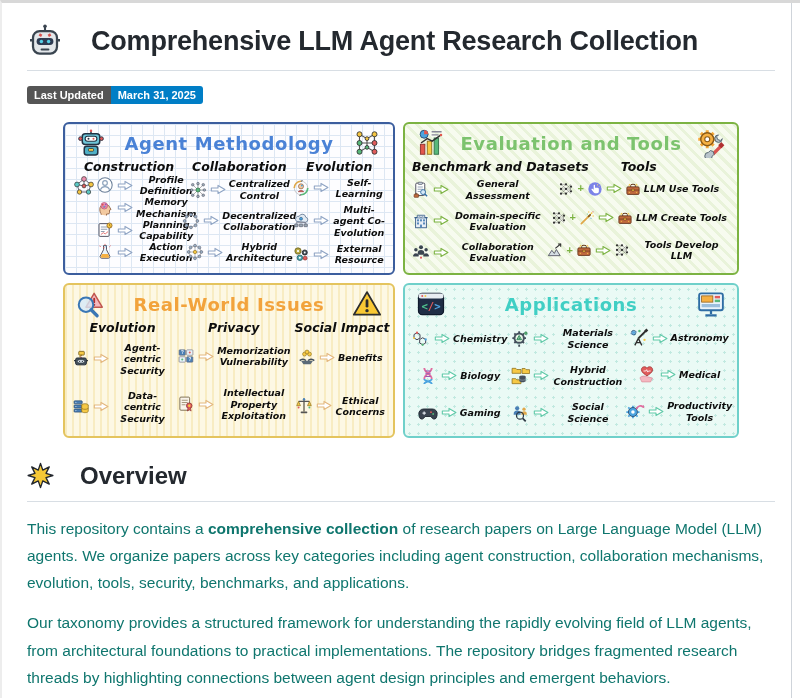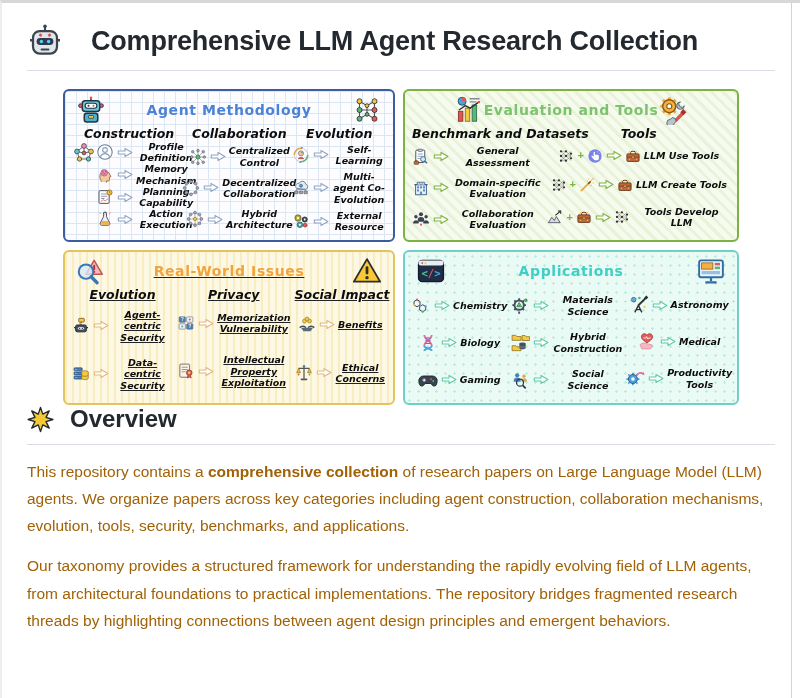--- a/index.html
+++ b/index.html
@@ -21,21 +21,21 @@
   
   .badge { display:inline-flex; margin-top:15px; border-radius:3px; overflow:hidden;
            font-size:11px; font-weight:bold; line-height:18px; height:18px; color:#fff; }
   .badge span { padding:0 7px; white-space:nowrap; }
 
   
   .figure { width:676px; margin:18px auto 0; display:grid;
             grid-template-columns:332px 336px; grid-template-rows:153px 155px; gap:8px; }
   .panel { border:2px solid #888; border-radius:6px; padding:3px 7px 5px; display:flex; flex-direction:column; overflow:hidden; }
   .panel-head { display:flex; align-items:center; justify-content:space-between; padding:1px 4px 0; }
-  .panel-title { flex:1; text-align:center; font-weight:bold; font-size:14px; letter-spacing:.6px;
+  .panel-title { flex:1; text-align:center; font-weight:bold; font-size:18px; letter-spacing:.6px;
                  font-family:"DejaVu Sans", sans-serif; }
   .head-ic { width:30px; height:30px; flex:0 0 auto; }
   .cols { flex:1; display:grid; gap:4px; margin-top:1px; }
   .col { display:flex; flex-direction:column; min-width:0; }
   .col-head { text-align:center; font-size:12.5px; font-weight:bold; font-style:italic;
               color:#0d0d0d; font-family:"DejaVu Sans", sans-serif; white-space:nowrap; }
   .items { flex:1; display:flex; flex-direction:column; justify-content:space-around; }
   .fig-item { display:flex; align-items:center; justify-content:center; gap:3px; min-height:0; }
   .fig-label { font-size:9.5px; font-weight:bold; font-style:italic; text-align:center;
                line-height:1.18; color:#0d0d0d; font-family:"DejaVu Sans", sans-serif; }
@@ -45,30 +45,30 @@
   .side-wrap { display:flex; align-items:flex-start; flex:1; }
   .branch { width:13px; align-self:stretch; margin:4px 0; }
   .side-wrap .items { flex:1; }
 
   
   .bg-grid { background-color:#fdfdff;
     background-image:linear-gradient(#dde7f3 1px, transparent 1px),
                      linear-gradient(90deg, #dde7f3 1px, transparent 1px);
     background-size:11px 11px; }
   .bg-diag { background:repeating-linear-gradient(45deg,#e9f3da 0 3px,#f7fbef 3px 8px); }
-  .bg-vstripe { background:repeating-linear-gradient(90deg,#f8ecc2 0 2px,#fdf8e4 2px 7px);text-decoration:underline; }
+  .bg-vstripe { background:repeating-linear-gradient(90deg,#f8ecc2 0 2px,#fdf8e4 2px 7px); }
   .bg-dots { background-color:#eafaf5;
     background-image:radial-gradient(#c1e9e0 1.2px, transparent 1.3px);
     background-size:9px 9px; }
 
   
-  .overview-head { display:flex; align-items:center; gap:16px; }
+  .overview-head { display:flex; align-items:flex-start; gap:26px; margin-top:24px; }
   .overview-head h2 { font-size:24px; font-weight:700; color:#24292f; }
   .star-ic { width:27px; height:27px; }
-  .para { margin-top:13px; font-size:15.5px; line-height:1.75; color:#a16207; max-width:752px; }
+  .para { margin-top:13px; font-size:15.5px; line-height:1.75; color:#0f766e; max-width:752px; }
   .para b { font-weight:700; }
 </style>
 </head>
 <body>
 
 <div class="right-edge"></div>
 
 <div class="content">
 
   <div class="page-header">
@@ -81,20 +81,24 @@
       <rect x="6.4" y="10" width="11.2" height="4.6" rx="2.3" fill="#2d3b52"></rect>
       <circle cx="9.6" cy="12.3" r="1.15" fill="#56d0e8"></circle>
       <circle cx="14.4" cy="12.3" r="1.15" fill="#56d0e8"></circle>
       <path d="M9.7 17.6h4.6" stroke="#3a4550" stroke-width="1.3" stroke-linecap="round"></path>
     </svg>
     <h1>Comprehensive LLM Agent Research Collection</h1>
   </div>
 
   <hr class="rule">
 
+  <div class="badge">
+    <span id="badge-label" style="background: rgb(85, 85, 85);">Last Updated</span>
+    <span id="badge-value" style="background: rgb(0, 126, 198);">March 31, 2025</span>
+  </div>
 
   <div class="figure" id="figure-root">
       <div class="panel bg-grid" style="border-color: rgb(60, 94, 158);">
         <div class="panel-head">
           <span class="head-ic"><svg class="ic" style="width:30px;height:30px" viewBox="0 0 24 24">
               <path d="M12 2.3v2.2" stroke="#234" stroke-width="1.2"></path>
               <circle cx="12" cy="2.2" r="1" fill="#e05555"></circle>
               <rect x="5" y="4.5" width="14" height="8.6" rx="2.4" fill="#6ec6d9" stroke="#234" stroke-width="1.2"></rect>
               <rect x="7.3" y="6.6" width="9.4" height="4" rx="2" fill="#fff" stroke="#234" stroke-width=".9"></rect>
               <circle cx="10" cy="8.6" r=".8" fill="#234"></circle>
@@ -305,21 +309,21 @@
                 </svg>
                 <svg class="arr" viewBox="0 0 20 14">
                   <path d="M1.5 5h8.5V1.8L18.8 7l-8.8 5.2V9H1.5z" fill="#ffffff" stroke="#8fa4c4" stroke-width="1.4" stroke-linejoin="round"></path>
                 </svg>
                 <span class="fig-label">External Resource</span>
               </div>
             </div>
           </div>
         </div>
       </div>
-      <div class="panel bg-diag" style="border-color: rgb(124, 179, 66); align-items: center;">
+      <div class="panel bg-diag" style="border-color: rgb(124, 179, 66);">
         <div class="panel-head">
           <span class="head-ic"><svg class="ic" style="width:30px;height:30px" viewBox="0 0 24 24">
               <circle cx="6.5" cy="5" r="3.2" fill="#4aa3df" stroke="#23456b" stroke-width=".7"></circle>
               <path d="M6.5 5V1.8a3.2 3.2 0 013.2 3.2z" fill="#e2574c"></path>
               <path d="M12.5 3h8M12.5 5.5h5.5" stroke="#889" stroke-width="1.1"></path>
               <rect x="3.5" y="13" width="3.6" height="8" fill="#e2574c" stroke="#8a2e2c" stroke-width=".7"></rect>
               <rect x="9" y="10.5" width="3.6" height="10.5" fill="#f6c945" stroke="#8a6d1a" stroke-width=".7"></rect>
               <rect x="14.5" y="8" width="3.6" height="13" fill="#58b87a" stroke="#2e6b45" stroke-width=".7"></rect>
               <path d="M4 12l5-3.5 4 2 7-5" stroke="#333" stroke-width="1.1" fill="none"></path>
               <circle cx="20" cy="5.5" r="1" fill="#e2574c"></circle>

